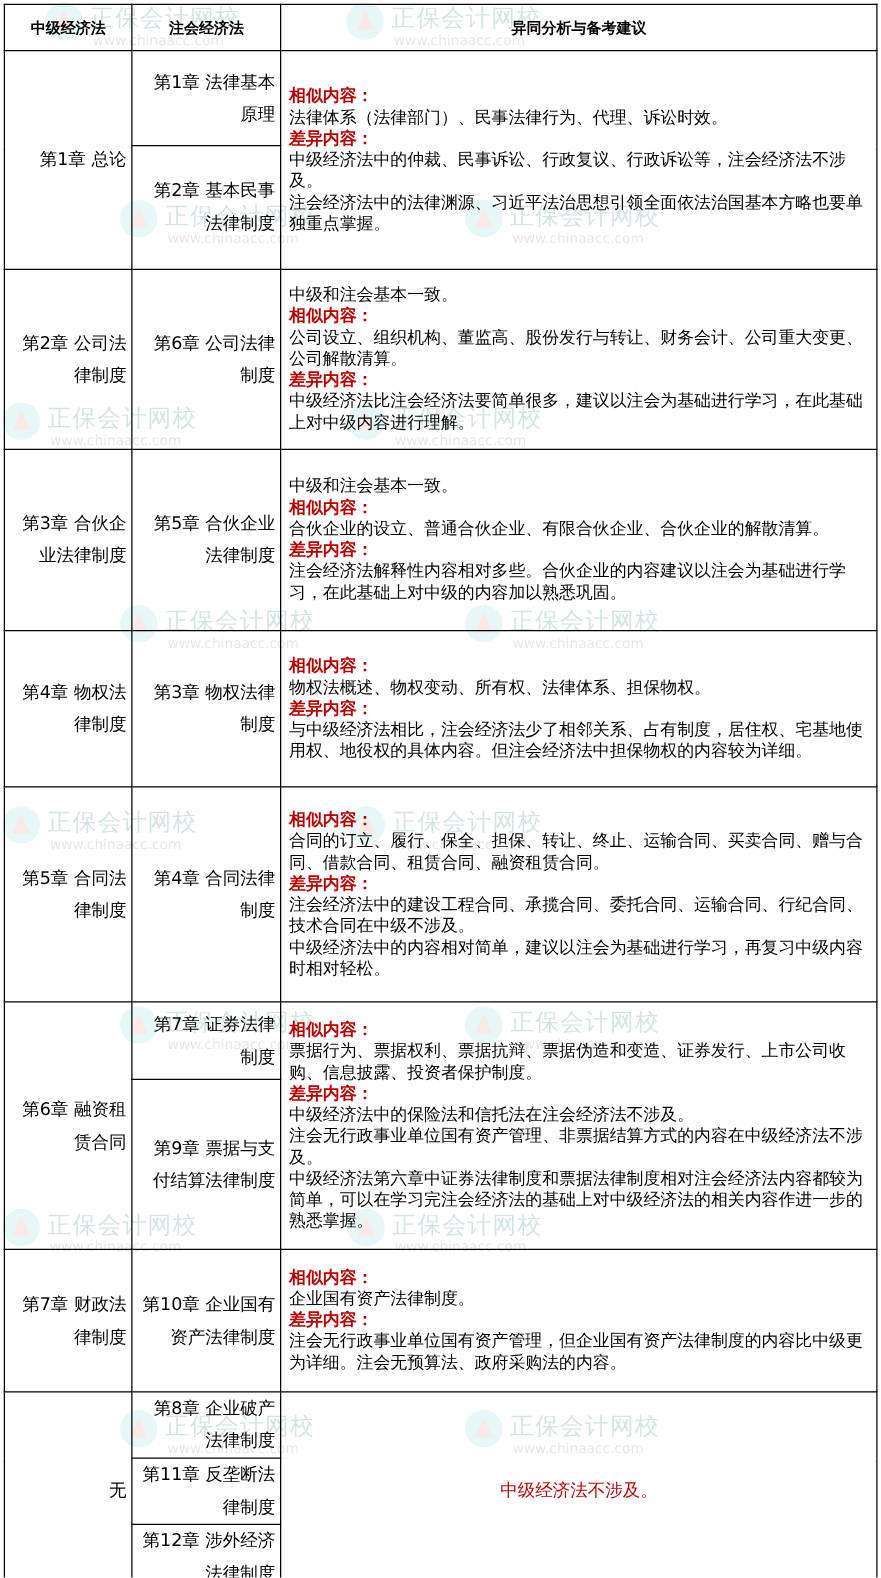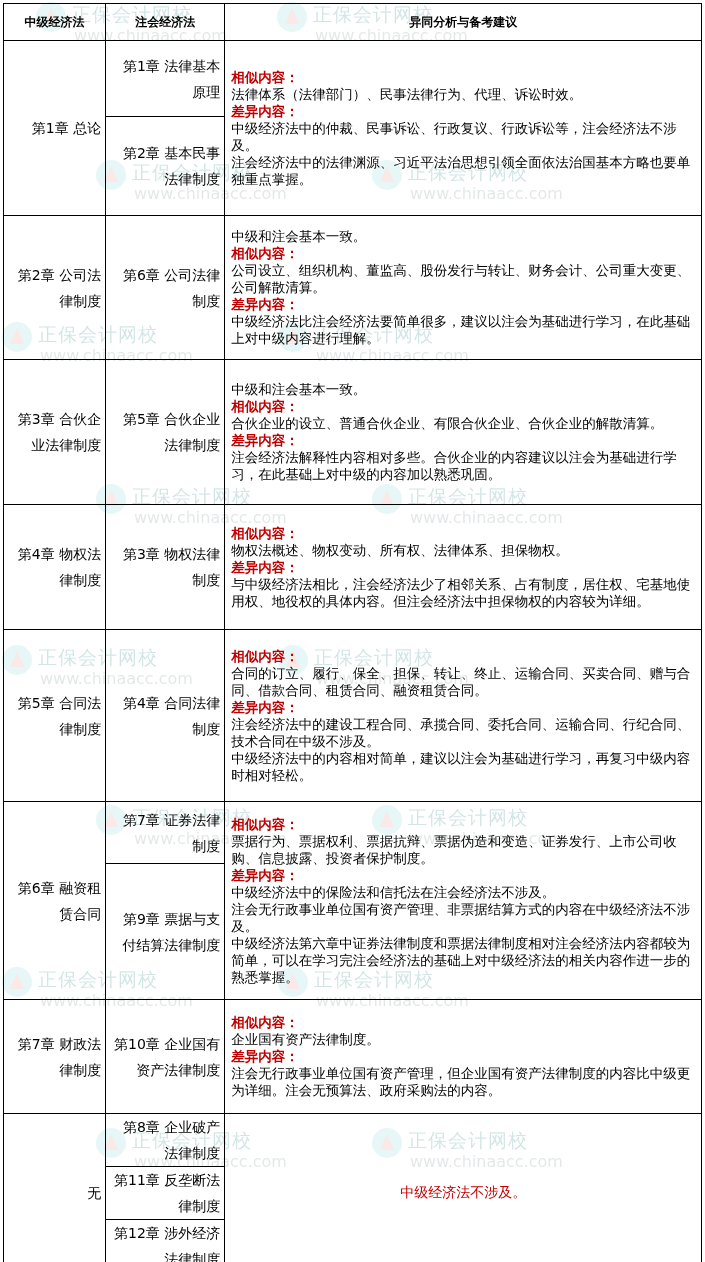--- a/index.html
+++ b/index.html
@@ -5,21 +5,21 @@
   html, body { margin: 0; padding: 0; background: #ffffff; }
   body { width: 705px; height: 1262px; position: relative; overflow: hidden;
          font-family: "DejaVu Sans", "Liberation Sans", sans-serif; color: #000; }
   .wm { position: absolute; pointer-events: none; opacity: 0.18; z-index: 0; }
   .wm .logo { position: absolute; left: 0; top: 0; width: 30px; height: 30px; border-radius: 50%;
               background: #7fcfd3; }
   .wm .logo::after { content: ""; position: absolute; left: 8px; top: 6px; width: 0; height: 0;
                      border-left: 7px solid transparent; border-right: 7px solid transparent;
                      border-bottom: 16px solid #e88a7a; }
   .wm .t1 { position: absolute; left: 36px; top: 0px; font-size: 19px; color: #0f766e; white-space: nowrap; letter-spacing: 1px; }
-  .wm .t2 { position: absolute; left: 38px; top: 24px; font-size: 16px; color: #6a7f86; white-space: nowrap; }
+  .wm .t2 { position: absolute; left: 38px; top: 24px; font-size: 11px; color: #6a7f86; white-space: nowrap; }
   table { position: absolute; left: 3px; top: 3px; border-collapse: collapse; z-index: 1;
           width: 699px; table-layout: fixed; background: transparent; }
   td, th { border: 1px solid #000; vertical-align: middle; padding: 0; }
   th { font-weight: bold; font-size: 12px; height: 36px; text-align: center; }
   .c1 { width: 102px; } .c2 { width: 119px; } .c3 { width: 476px; }
   .chap { font-size: 14px; line-height: 26px; text-align: right; padding: 0 4px; }
   .desc { font-size: 13.5px; line-height: 17px; padding: 6px 6px 6px 6px; text-align: left; }
   .lbl { color: #c00000; font-weight: bold; display: block; }
   .line { display: block; }
   .red-center { color: #c00000; text-align: center; font-size: 14px; }

